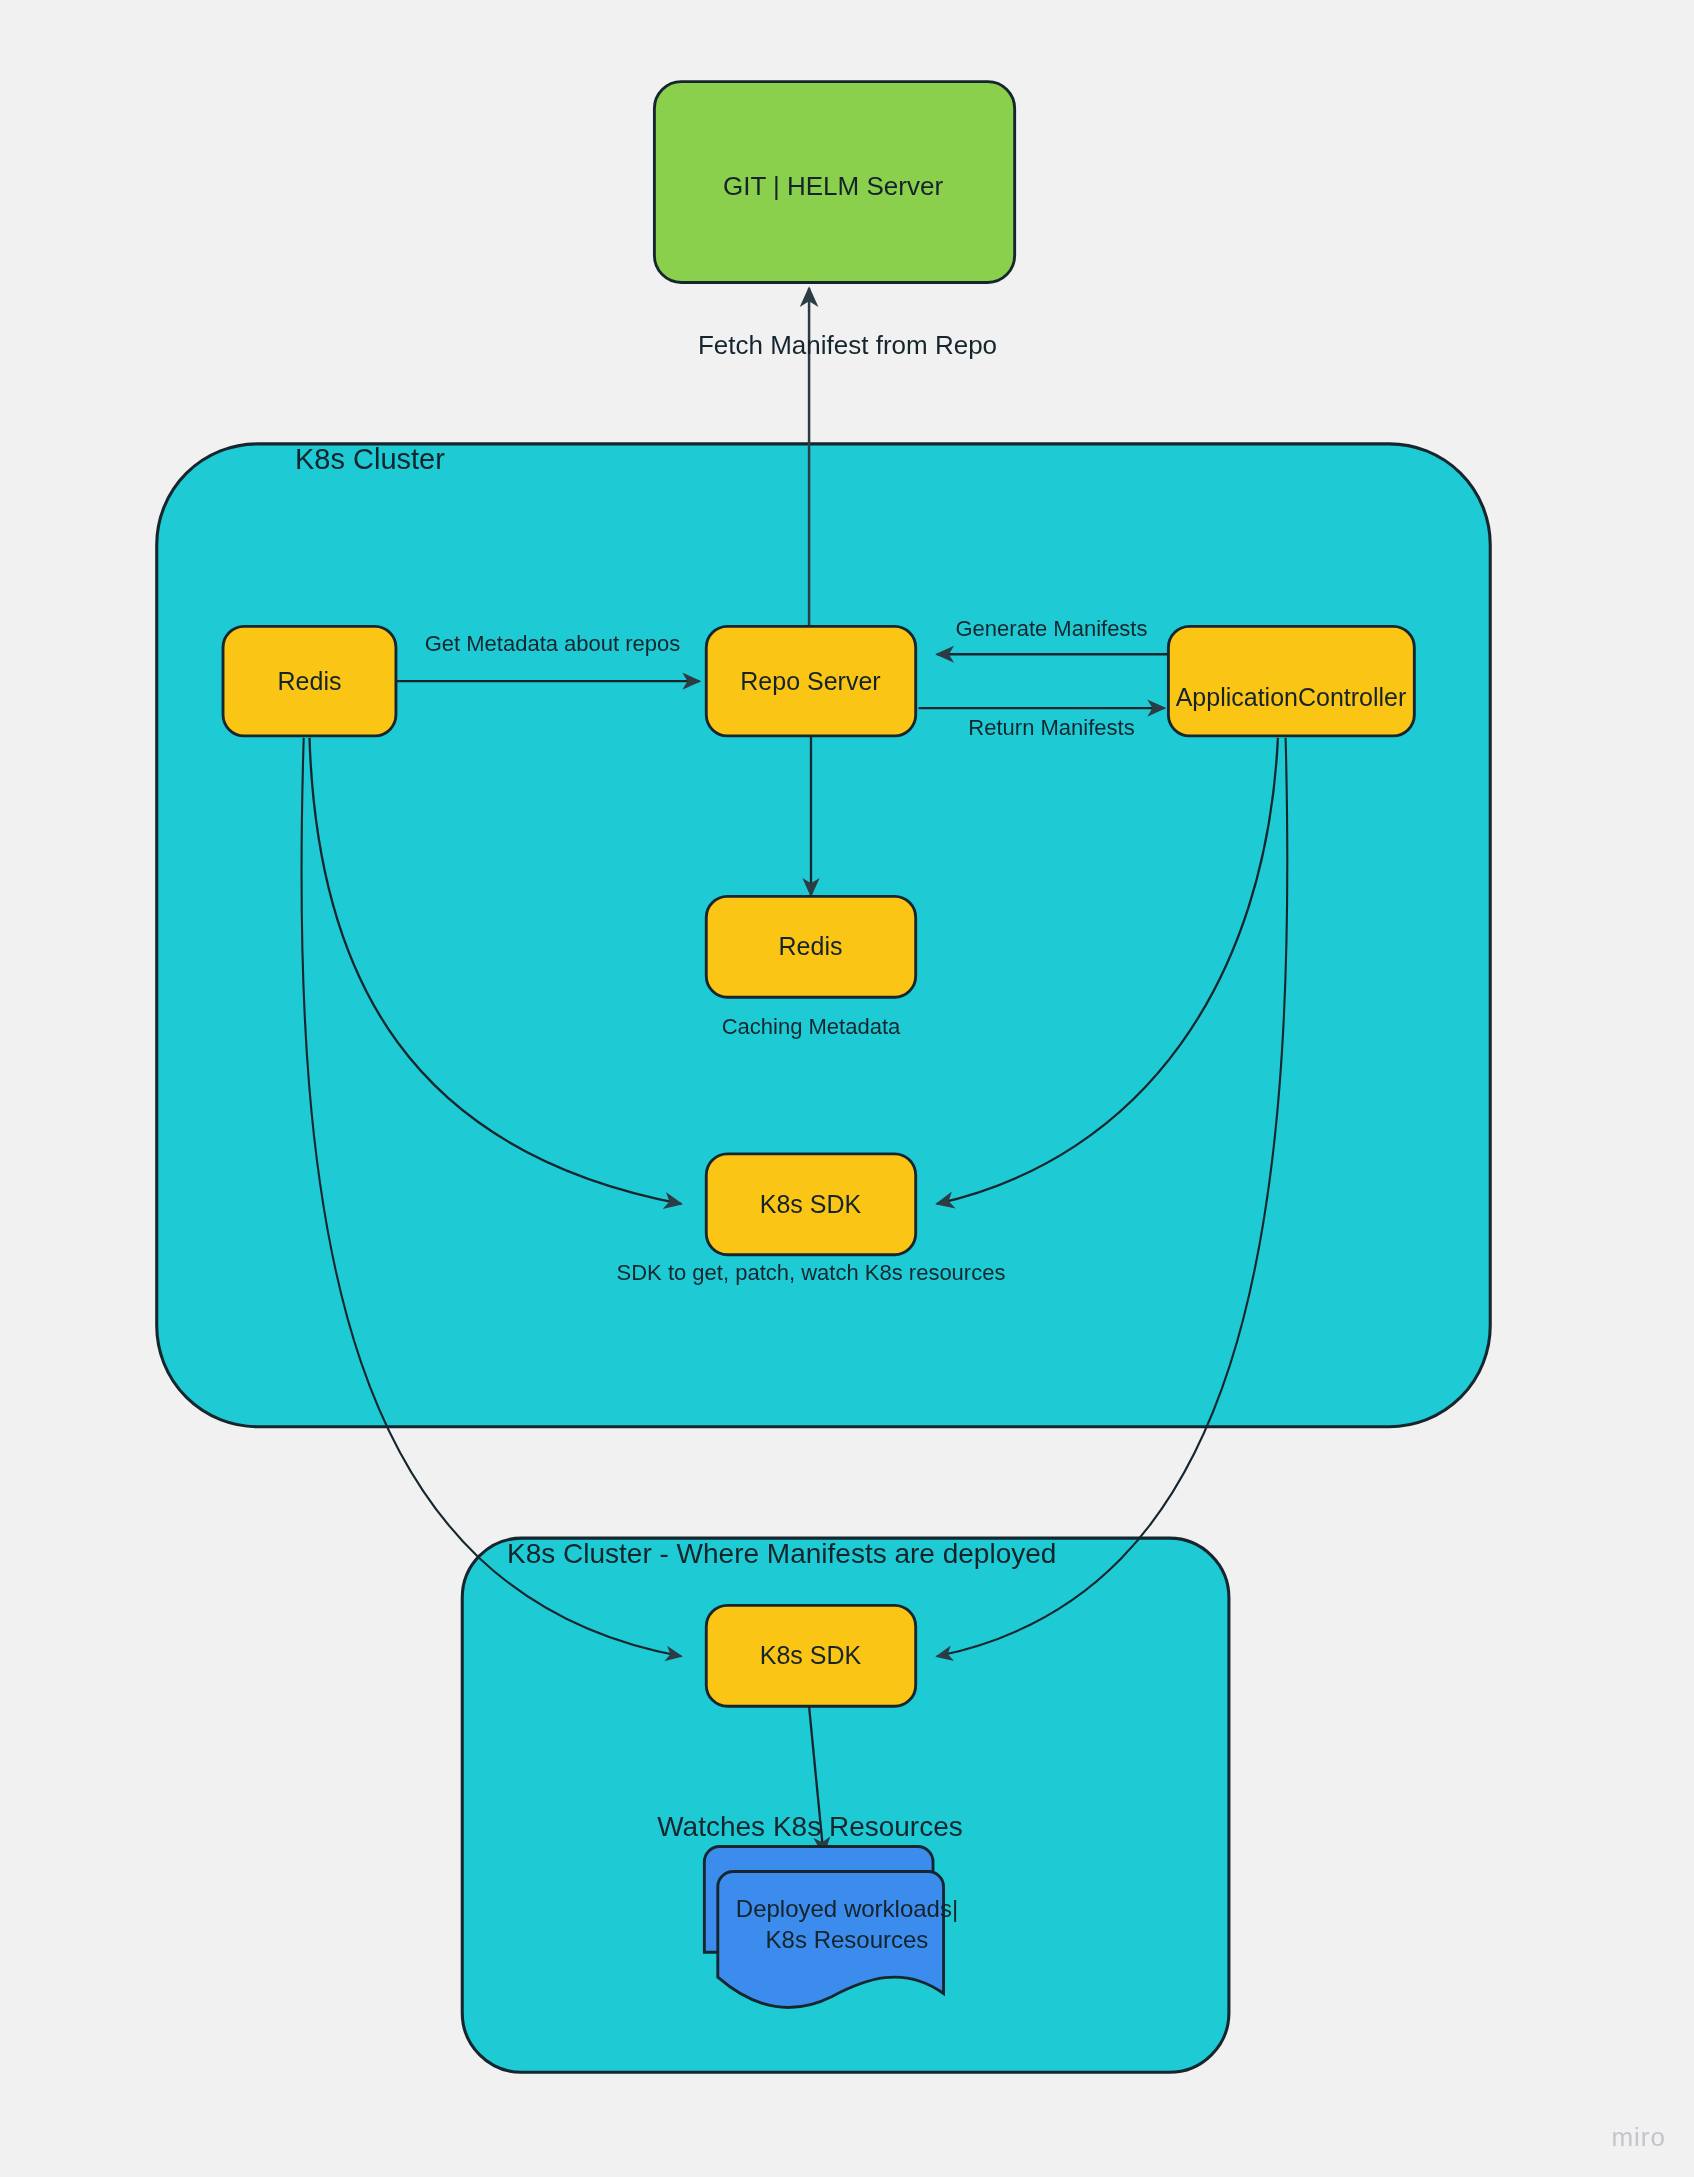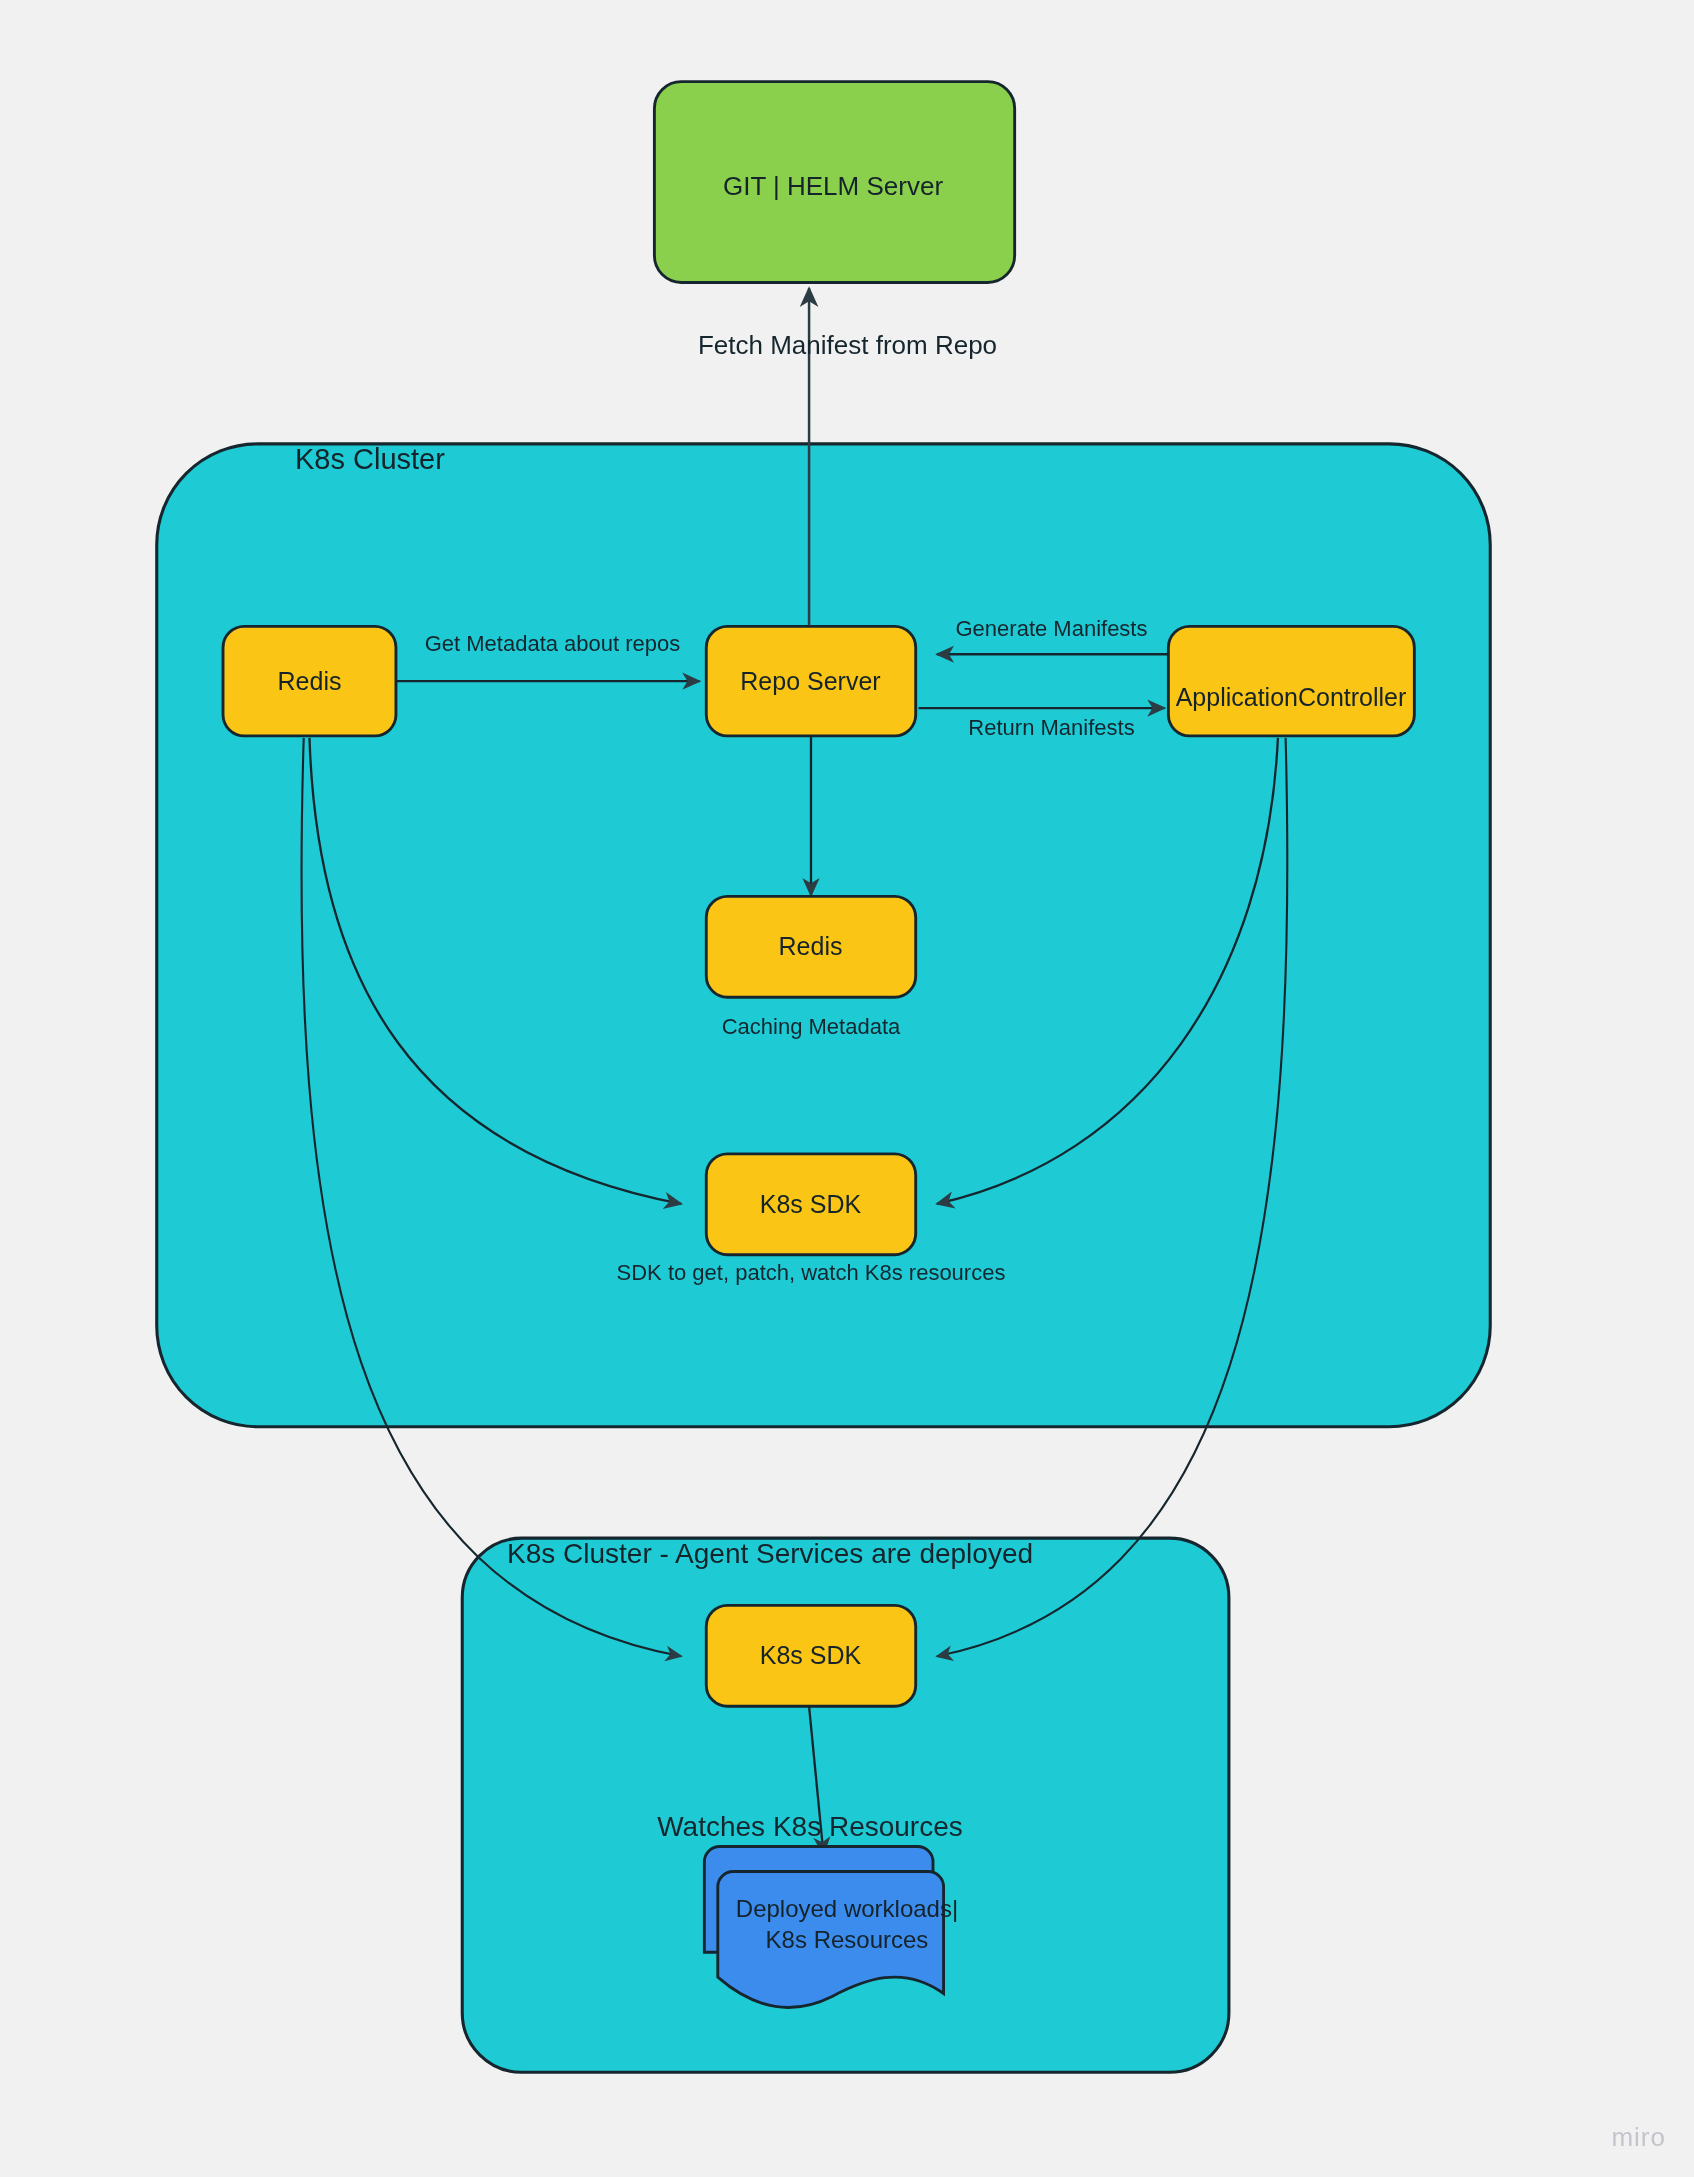--- a/index.html
+++ b/index.html
@@ -126,21 +126,21 @@
              L 966 1948
              a 16 16 0 0 1 16 16
              L 982 2075
              C 940 2045 900 2060 866 2078
              C 826 2098 786 2092 747 2058
              Z" fill="#3b8ced" stroke="#16262e" stroke-width="3"></path>
   </svg>
 
   <div class="cluster-title" style="left:295px; top:443px; font-size:29px;">K8s Cluster</div>
 
-  <div class="cluster-title" style="left:507px; top:1538px; font-size:28px;">K8s Cluster - Agent Services are deployed</div>
+  <div class="cluster-title" style="left:507px; top:1538px; font-size:28px;">K8s Cluster - Where Manifests are deployed</div>
 
   <div class="node-label" style="left:654px; top:86px; width:358px; height:201px; font-size:26px;text-align:right;">GIT | HELM Server</div>
 
   <div class="node-label" style="left:223px; top:626px; width:173px; height:110px; font-size:25px;">Redis</div>
 
   <div class="node-label" style="left:706px; top:626px; width:209px; height:110px; font-size:25px;">Repo Server</div>
 
   <div class="node-label" style="left:1168px; top:626px; width:246px; height:110px; font-size:25px;margin-top:16px;">ApplicationController</div>
 
   <div class="node-label" style="left:706px; top:896px; width:209px; height:101px; font-size:25px;">Redis</div>

